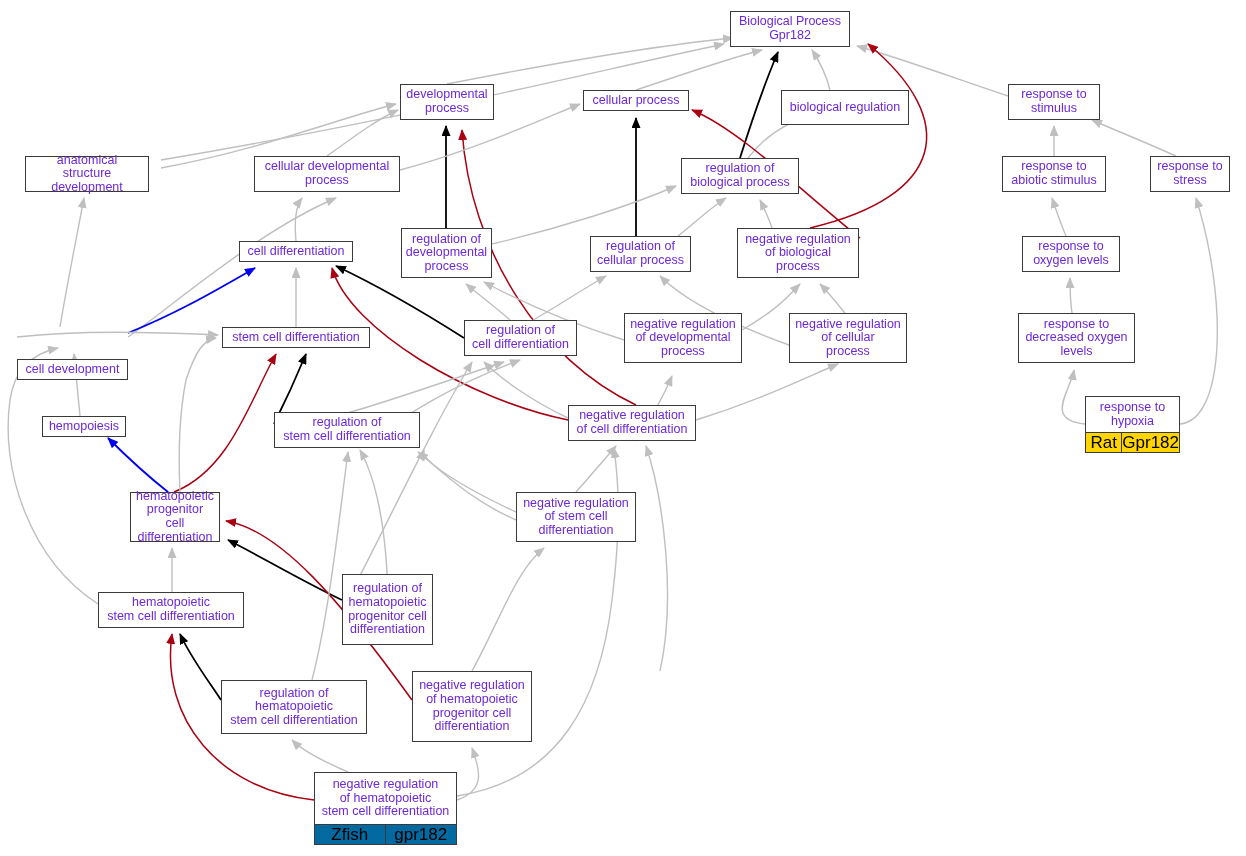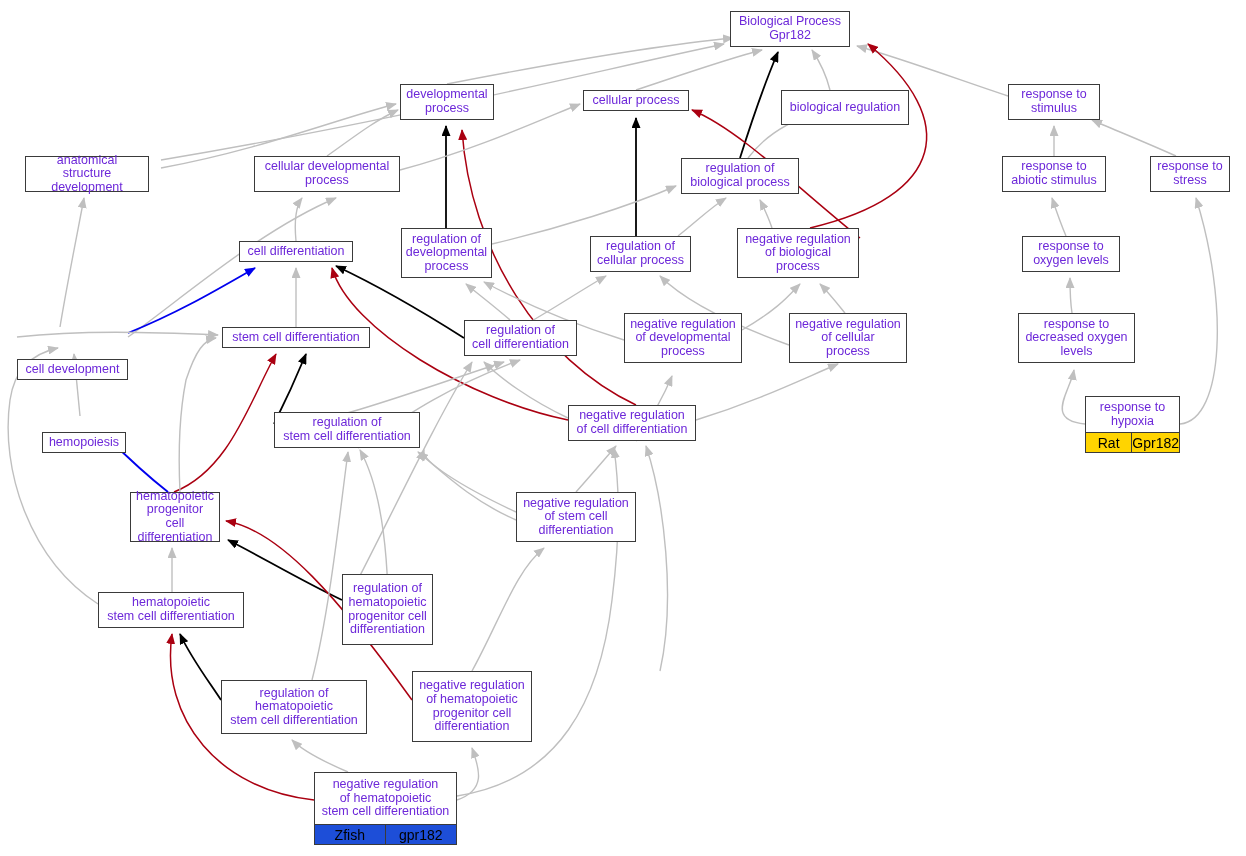--- a/index.html
+++ b/index.html
@@ -52,29 +52,29 @@
     flex-direction: row;
     border-top: 1.5px solid #3a3a3a;
     height: 19px;
     flex: 0 0 19px;
   }
   .gene-cell {
     flex: 1 1 50%;
     display: flex;
     align-items: center;
     justify-content: center;
-    font-size: 14px;
+    font-size: 17px;
     color: #000000;
     box-sizing: border-box;
   }
   .gene-cell.species {
     border-right: 1.5px solid #3a3a3a;
   }
   .gene-row.gold .gene-cell { background: #FFD400; }
-  .gene-row.blue .gene-cell { background: #1d4ed8; }
+  .gene-row.blue .gene-cell { background: #0369a1; }
 </style>
 </head>
 <body>
 
 <div id="canvas">
 
   <svg id="edge-layer" viewBox="0 0 1246 856" xmlns="http://www.w3.org/2000/svg">
     <defs>
       <marker id="ah-gray" markerWidth="11" markerHeight="9" refX="10" refY="4.5" orient="auto" markerUnits="userSpaceOnUse">
         <path d="M0,0 L11,4.5 L0,9 z" fill="#bfbfbf"></path>
@@ -285,21 +285,21 @@
       <div class="go-node" style="left: 789px; top: 313px; width: 118px; height: 50px;">
         <div class="go-label">negative regulation
 of cellular
 process</div>
       </div>
       <div class="go-node" style="left: 1018px; top: 313px; width: 117px; height: 50px;">
         <div class="go-label">response to
 decreased oxygen
 levels</div>
       </div>
-      <div class="go-node" style="left: 42px; top: 432px; width: 84px; height: 21px;">
+      <div class="go-node" style="left: 42px; top: 416px; width: 84px; height: 21px;">
         <div class="go-label">hemopoiesis</div>
       </div>
       <div class="go-node" style="left: 274px; top: 412px; width: 146px; height: 36px;">
         <div class="go-label">regulation of
 stem cell differentiation</div>
       </div>
       <div class="go-node" style="left: 568px; top: 405px; width: 128px; height: 36px;">
         <div class="go-label">negative regulation
 of cell differentiation</div>
       </div>

